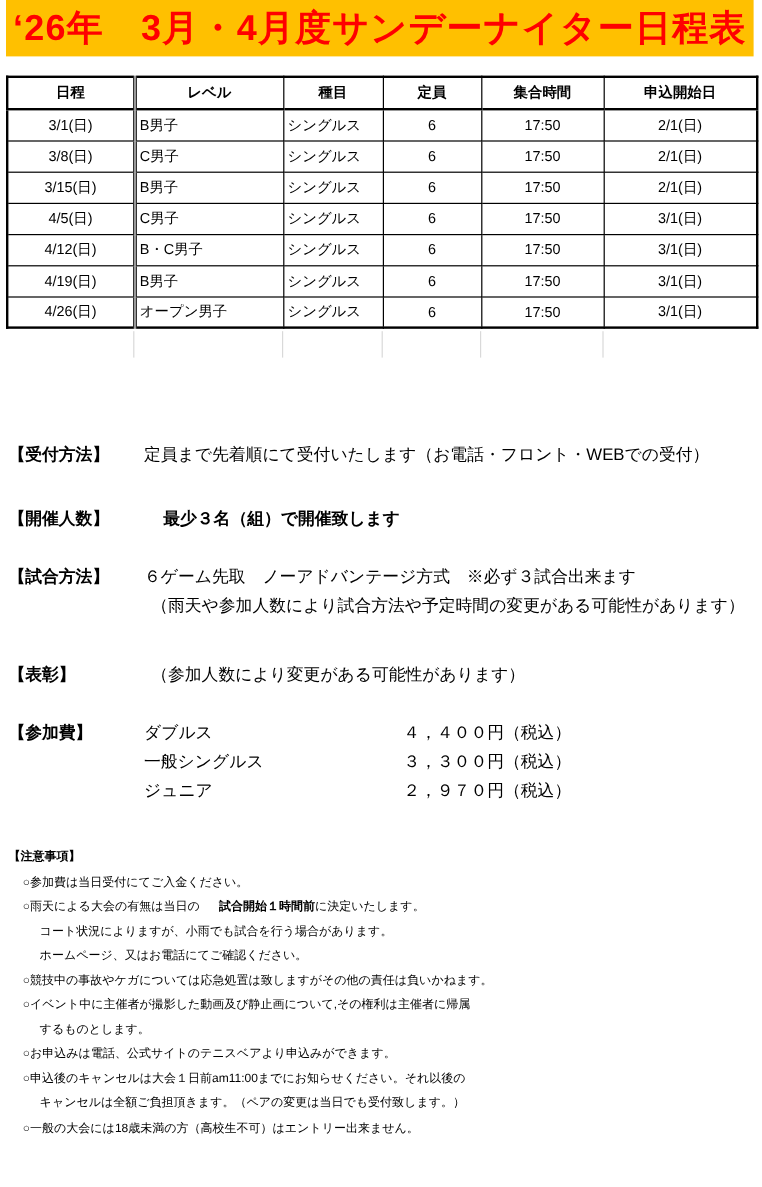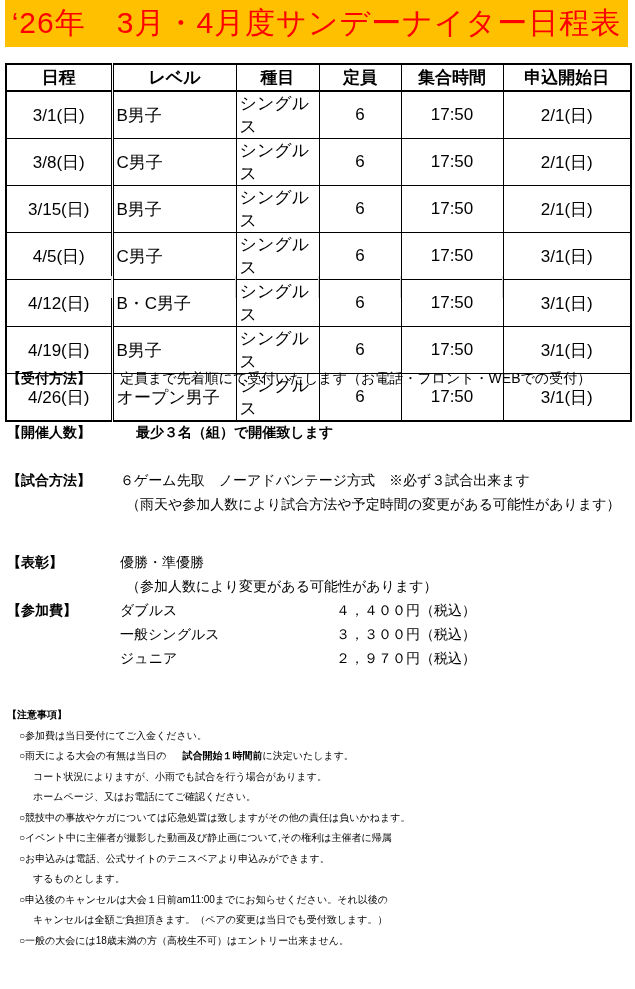--- a/index.html
+++ b/index.html
@@ -20,31 +20,31 @@
   }
   .page { position: absolute; left: 0; top: 0; width: 635px; height: 989px; background: #fff; }
 
   
   .banner {
     position: absolute; left: 5px; top: 0; width: 623px; height: 47px;
     background: var(--banner-bg);
     display: flex; align-items: center; justify-content: center;
   }
   .banner-title {
-    font-size: 30px; font-weight: normal; letter-spacing: 1px;
+    font-size: 30px; font-weight: bold; letter-spacing: 1px;
     color: var(--banner-text);
     white-space: nowrap;
   }
 
   
   table.sched {
     position: absolute; left: 5px; top: 63px; width: 625px;
     border-collapse: collapse; table-layout: fixed;
     border: 2px solid var(--table-border);
-    font-size: 17px;
+    font-size: 12px;
   }
   .sched col.w0 { width: 106px; } .sched col.w1 { width: 124px; }
   .sched col.w2 { width: 83px; }  .sched col.w3 { width: 82px; }
   .sched col.w4 { width: 102px; } .sched col.w5 { width: 128px; }
   .sched th {
     height: 27px; font-weight: bold; text-align: center; vertical-align: middle;
     border: 1px solid var(--table-border); border-bottom: 2px solid var(--table-border);
   }
   .sched td {
     height: 26px; text-align: center; vertical-align: middle;
@@ -190,21 +190,20 @@
       <div class="section sec-2">
         <span class="sec-label">【試合方法】</span>
         <div class="sec-content">
           <div class="sec-line">６ゲーム先取　ノーアドバンテージ方式　※必ず３試合出来ます</div>
           <div class="sec-line indent">（雨天や参加人数により試合方法や予定時間の変更がある可能性があります）</div>
         </div>
       </div>
       <div class="section sec-3">
         <span class="sec-label">【表彰】</span>
         <div class="sec-content">
-          <div class="sec-line">優勝・準優勝</div>
           <div class="sec-line indent">（参加人数により変更がある可能性があります）</div>
         </div>
       </div>
       <div class="section sec-4">
         <span class="sec-label">【参加費】</span>
         <div class="sec-content">
           <div class="fee-row"><span>ダブルス</span><span class="fee-price">４，４００円（税込）</span></div>
           <div class="fee-row"><span>一般シングルス</span><span class="fee-price">３，３００円（税込）</span></div>
           <div class="fee-row"><span>ジュニア</span><span class="fee-price">２，９７０円（税込）</span></div>
         </div>
@@ -213,21 +212,21 @@
 
   <div class="notes">
     <div class="notes-label">【注意事項】</div>
     <div>
         <div class="note-line indent-0"><span>○参加費は当日受付にてご入金ください。</span></div>
         <div class="note-line indent-0"><span>○雨天による大会の有無は当日の</span><span class="bold">試合開始１時間前</span><span>に決定いたします。</span></div>
         <div class="note-line indent-1"><span>コート状況によりますが、小雨でも試合を行う場合があります。</span></div>
         <div class="note-line indent-1"><span>ホームページ、又はお電話にてご確認ください。</span></div>
         <div class="note-line indent-0"><span>○競技中の事故やケガについては応急処置は致しますがその他の責任は負いかねます。</span></div>
         <div class="note-line indent-0"><span>○イベント中に主催者が撮影した動画及び静止画について,その権利は主催者に帰属</span></div>
+        <div class="note-line indent-1"><span>するものとします。</span></div>
         <div class="note-line indent-0"><span>○お申込みは電話、公式サイトのテニスベアより申込みができます。</span></div>
-        <div class="note-line indent-1"><span>するものとします。</span></div>
         <div class="note-line indent-0"><span>○申込後のキャンセルは大会１日前am11:00までにお知らせください。それ以後の</span></div>
         <div class="note-line indent-1"><span>キャンセルは全額ご負担頂きます。（ペアの変更は当日でも受付致します。）</span></div>
         <div class="note-line indent-0"><span>○一般の大会には18歳未満の方（高校生不可）はエントリー出来ません。</span></div>
       </div>
   </div>
 
 </div>
 
 </body></html>

